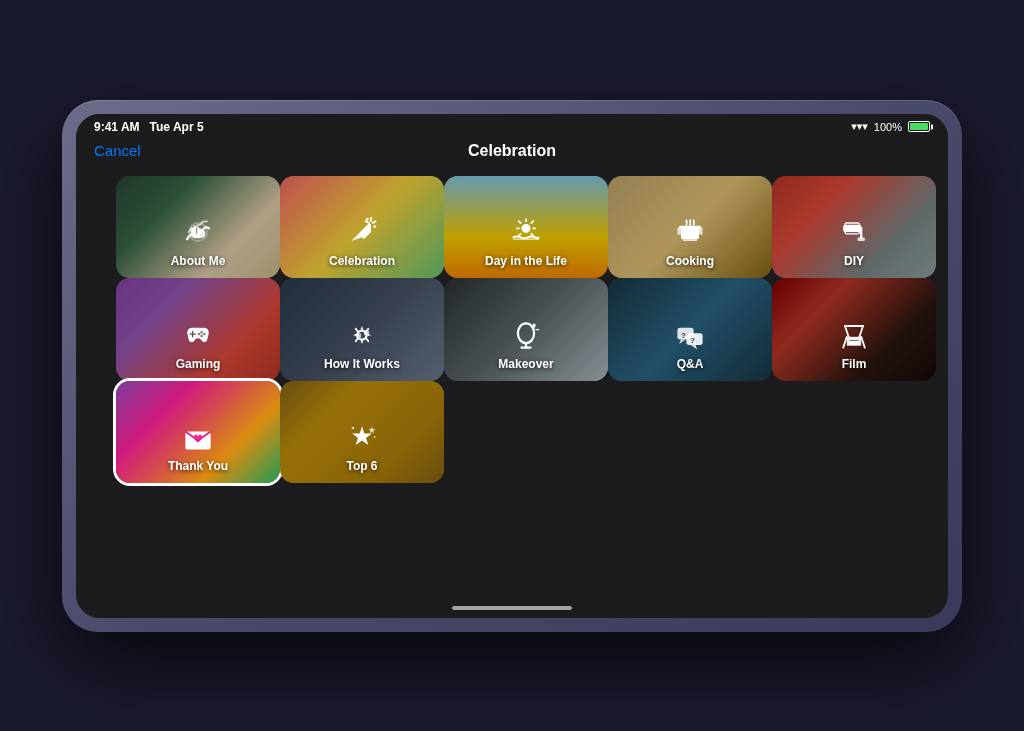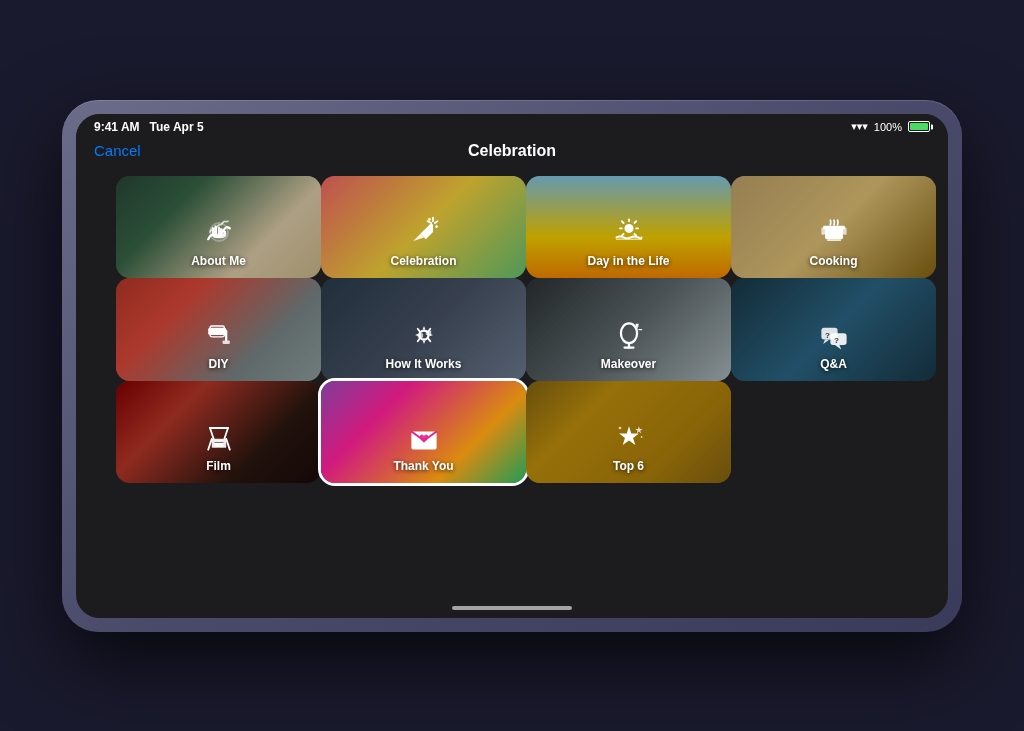--- a/index.html
+++ b/index.html
@@ -120,21 +120,21 @@
     .nav-title {
       font-size: 16px;
       font-weight: 600;
       color: white;
     }
 
     .grid-container {
       flex: 1;
       padding: 8px 12px 12px;
       display: grid;
-      grid-template-columns: repeat(4, 1fr);
+      grid-template-columns: repeat(5, 1fr);
       grid-template-rows: repeat(4, 1fr);
       gap: 0;
       overflow: hidden;
       margin-left: 28px;
     }
 
     .grid-item {
       border-radius: 14px;
       overflow: hidden;
       position: relative;
@@ -348,20 +348,36 @@
 
           <rect x="8" y="12" width="20" height="8" rx="2" fill="white"></rect>
           <rect x="10" y="10" width="16" height="12" rx="2" stroke="white" stroke-width="1.5" fill="none"></rect>
           <line x1="24" y1="16" x2="28" y2="16" stroke="white" stroke-width="2.5" stroke-linecap="round"></line>
           <line x1="28" y1="16" x2="28" y2="26" stroke="white" stroke-width="2.5" stroke-linecap="round"></line>
           <rect x="24" y="26" width="8" height="4" rx="1" fill="white" opacity="0.8"></rect>
         </svg>
         <span class="grid-item-label">DIY</span>
       </div>
 
+      <div class="grid-item">
+        <div class="grid-item-bg bg-gaming"></div>
+        <div class="grid-item-overlay"></div>
+        <svg class="icon-svg" viewBox="0 0 40 40" fill="none">
+          <path d="M8 18 Q8 12 14 12 L26 12 Q32 12 32 18 L30 26 Q29 28 27 28 Q25 28 24 26 L22 24 L18 24 L16 26 Q15 28 13 28 Q11 28 10 26 Z" fill="white"></path>
+
+          <line x1="14" y1="16" x2="14" y2="22" stroke="#555" stroke-width="1.5" stroke-linecap="round"></line>
+          <line x1="11" y1="19" x2="17" y2="19" stroke="#555" stroke-width="1.5" stroke-linecap="round"></line>
+
+          <circle cx="24" cy="17" r="1.5" fill="#888"></circle>
+          <circle cx="27" cy="19" r="1.5" fill="#888"></circle>
+          <circle cx="24" cy="21" r="1.5" fill="#888"></circle>
+          <circle cx="21" cy="19" r="1.5" fill="#888"></circle>
+        </svg>
+        <span class="grid-item-label">Gaming</span>
+      </div>
 
       <div class="grid-item">
         <div class="grid-item-bg bg-how-it-works"></div>
         <div class="grid-item-overlay"></div>
         <svg class="icon-svg" viewBox="0 0 40 40" fill="none">
 
           <circle cx="20" cy="20" r="5" stroke="white" stroke-width="2.5" fill="none"></circle>
           <path d="M20 10 L21.5 14 L20 14 L18.5 14 Z" fill="white"></path>
           <path d="M20 30 L21.5 26 L20 26 L18.5 26 Z" fill="white"></path>
           <path d="M10 20 L14 21.5 L14 20 L14 18.5 Z" fill="white"></path>

